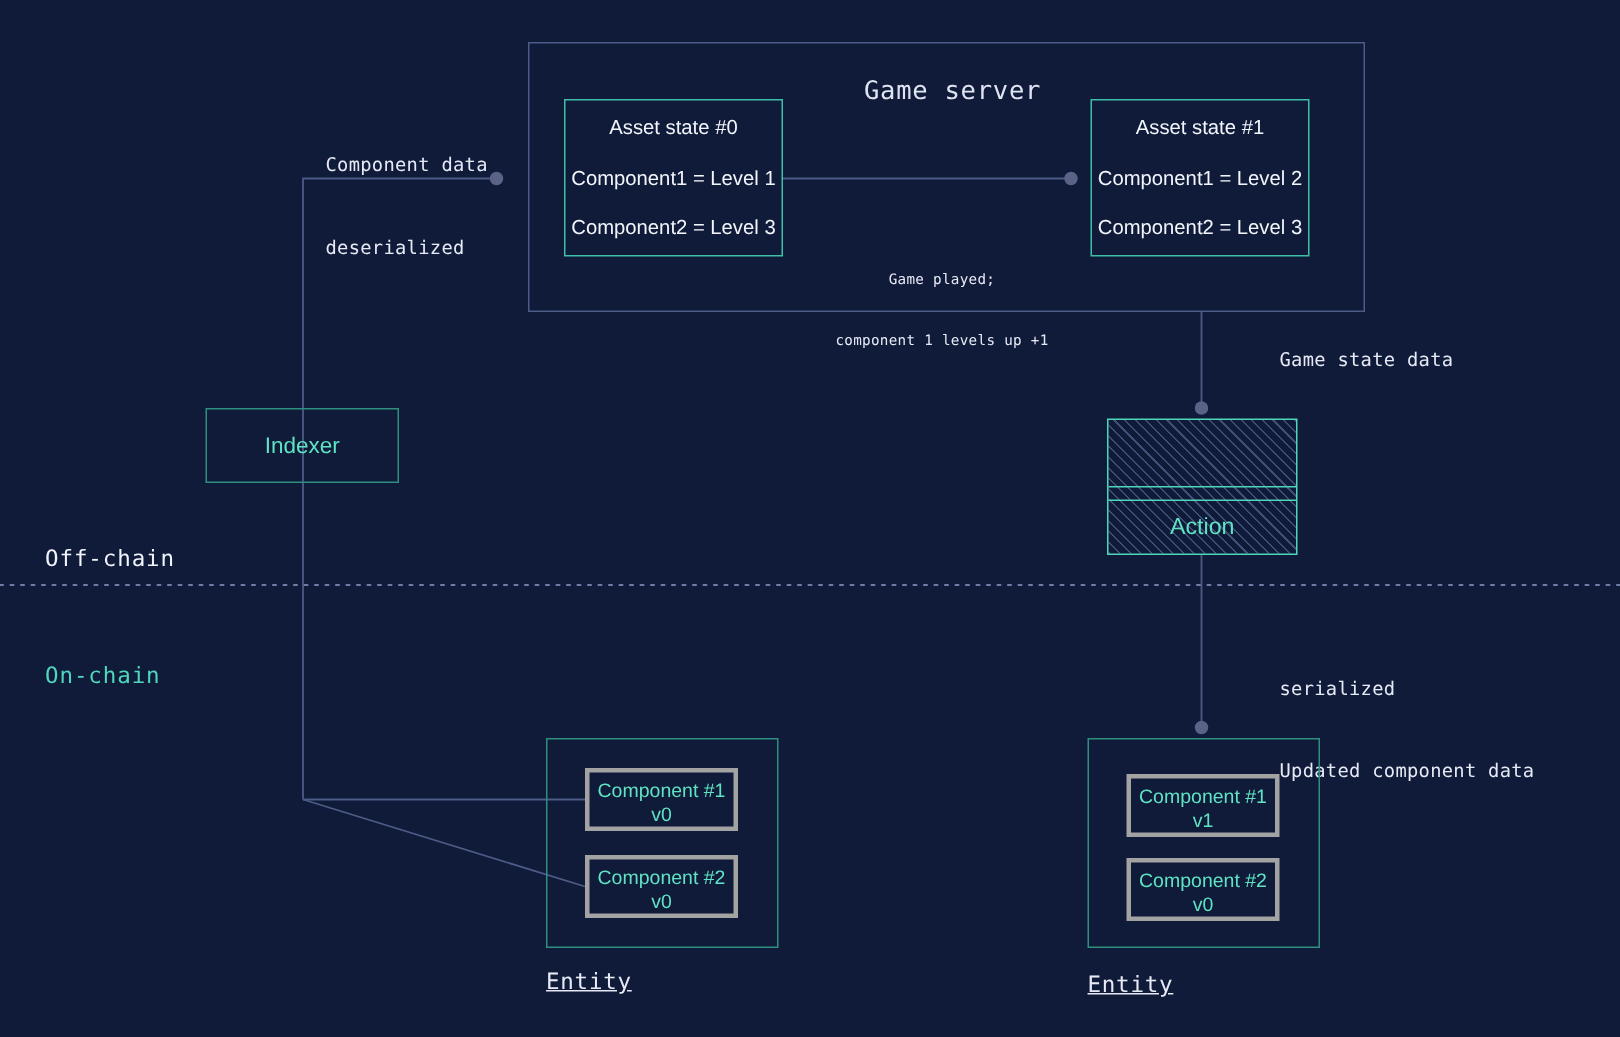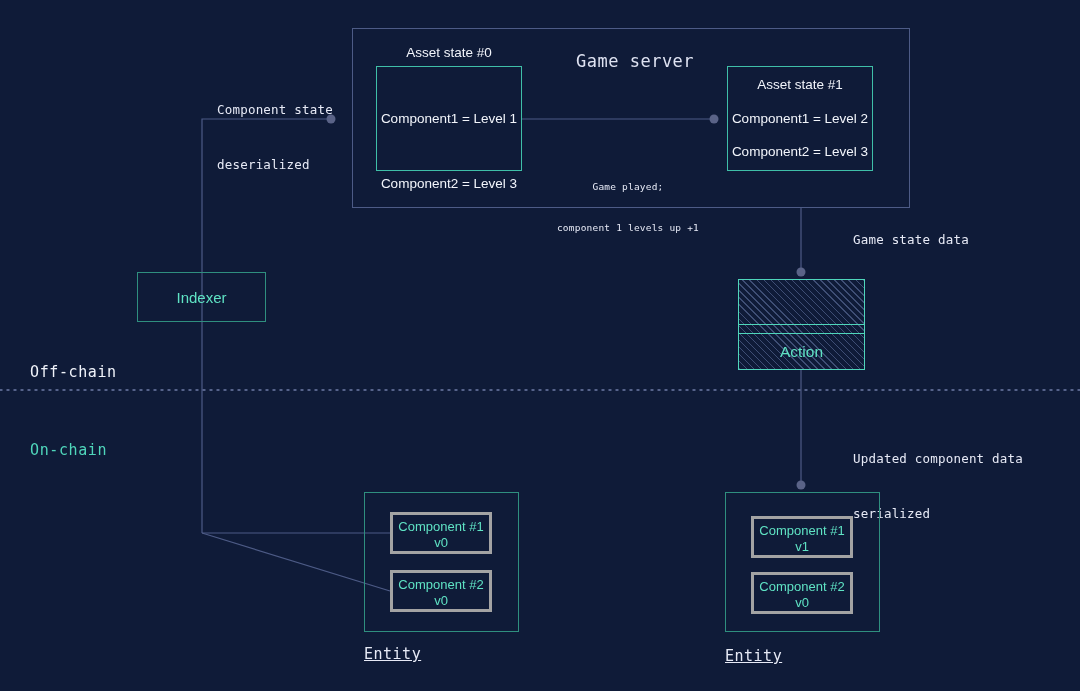--- a/index.html
+++ b/index.html
@@ -171,47 +171,47 @@
 
     <line x1="801" y1="370" x2="801" y2="485" stroke="#4d5b86" stroke-width="1.2"></line>
     <circle cx="801" cy="485" r="4.5" fill="#5a6387"></circle>
 
     <line x1="0" y1="390" x2="1080" y2="390" stroke="#6f7ca6" stroke-width="1.4" stroke-dasharray="2 5" stroke-linecap="round"></line>
   </svg>
 
   <div class="box server-frame" style="left:352px; top:28px; width:558px; height:180px;"></div>
   <div class="server-title" style="left:576px; top:51px;text-align:center;">Game server</div>
 
-  <div class="box asset-box" style="left:376px; top:66px; width:146px; height:105px;gap:32px;">
+  <div class="box asset-box" style="left:376px; top:66px; width:146px; height:105px;">
     <div class="asset-line title">Asset state #0</div>
     <div class="asset-line mid">Component1 = Level 1</div>
     <div class="asset-line">Component2 = Level 3</div>
   </div>
 
   <div class="box asset-box" style="left:727px; top:66px; width:146px; height:105px;">
     <div class="asset-line title">Asset state #1</div>
     <div class="asset-line mid">Component1 = Level 2</div>
     <div class="asset-line">Component2 = Level 3</div>
   </div>
 
   <div class="anno small" style="left:528px; top:152px; width:200px;">
     <div>Game played;</div>
     <div>component 1 levels up +1</div>
   </div>
 
   <div class="anno" style="left:217px; top:65px;">
-    <div>Component state</div>
+    <div>Component data</div>
     <div>deserialized</div>
   </div>
 
   <div class="anno" style="left:853px; top:231px;">Game state data</div>
 
   <div class="anno" style="left:853px; top:414px;">
+    <div>serialized</div>
     <div>Updated component data</div>
-    <div>serialized</div>
   </div>
 
   <div class="box indexer-box" style="left:137px; top:272px; width:129px; height:50px;">
     <span class="indexer-label">Indexer</span>
   </div>
 
   <div class="chain-label off" style="left:30px; top:363px;">Off-chain</div>
   <div class="chain-label on" style="left:30px; top:401px;">On-chain</div>
 
   <div class="box relay-wrap" style="left:738px; top:279px; width:127px; height:91px;">

